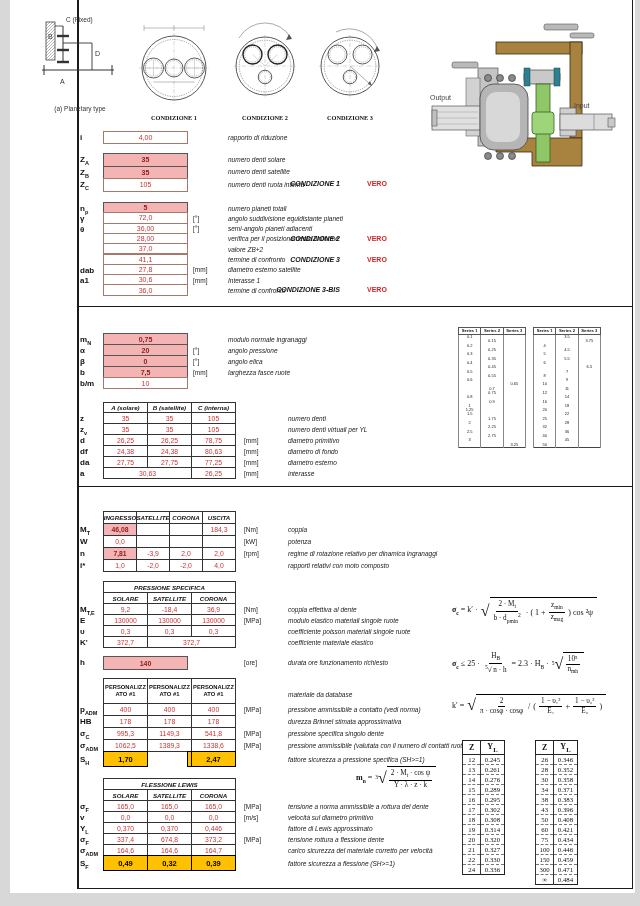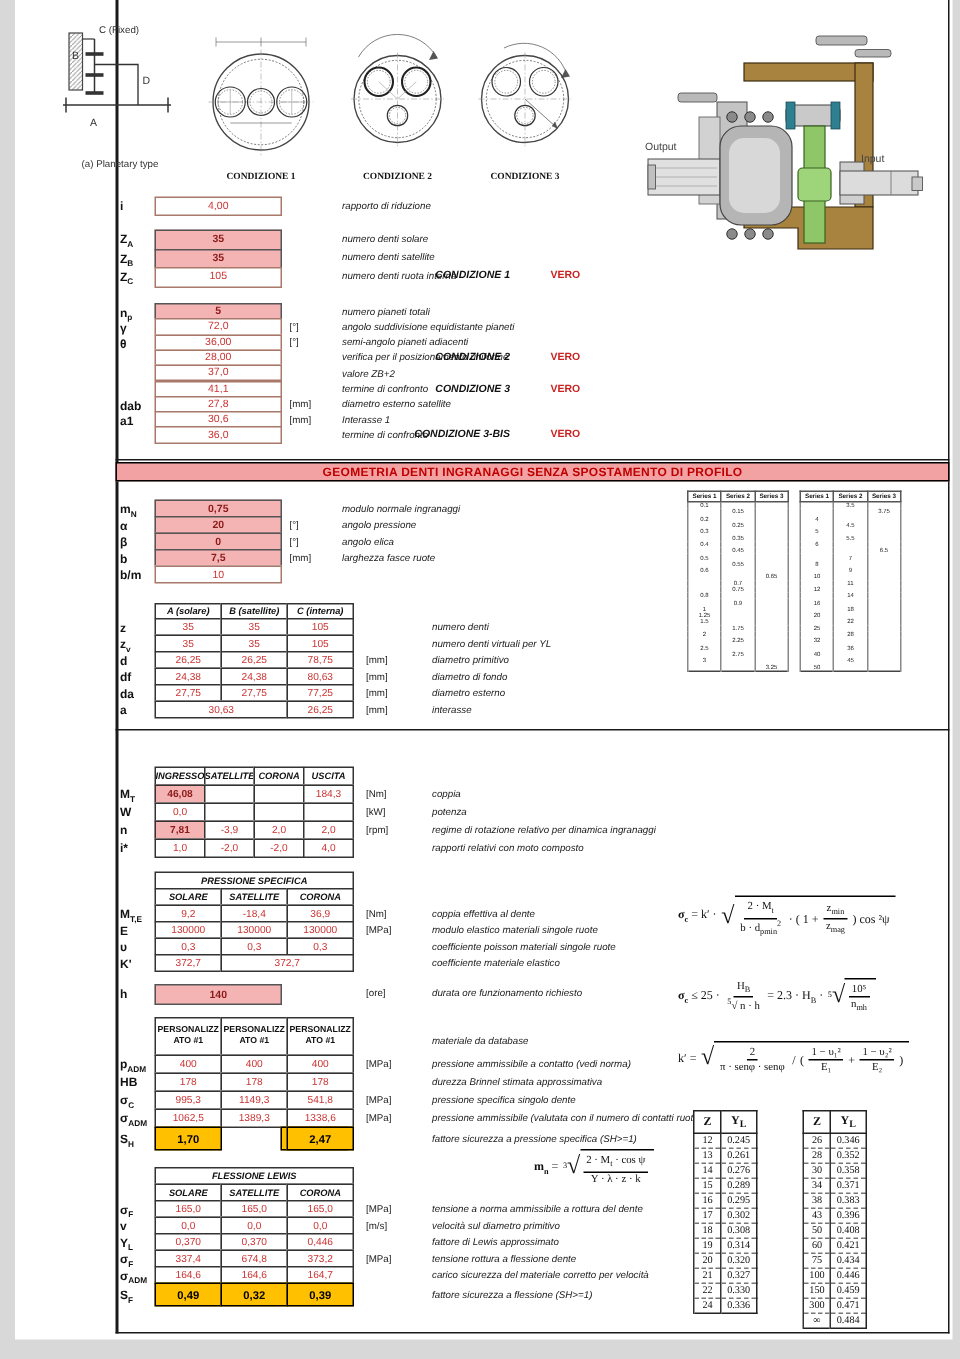--- a/index.html
+++ b/index.html
@@ -38,23 +38,20 @@
   svg{position:absolute;}
 </style>
 </head>
 <body>
 
 <div id="page">
   <div id="sheet"></div>
   <div id="frame"></div>
 
   <div class="hr" style="top:306px;"></div>
-  <div class="band" style="top:308px;">
-    <span>GEOMETRIA DENTI INGRANAGGI SENZA SPOSTAMENTO DI PROFILO</span>
-  </div>
   <div class="hr" style="top:486px;"></div>
 
   <svg style="left:36px;top:12px;" width="88" height="104" viewBox="0 0 88 104">
     <defs>
       <pattern id="hch" width="3" height="3" patternUnits="userSpaceOnUse">
         <path d="M0,3 L3,0" stroke="#999" stroke-width="0.7"></path>
       </pattern>
     </defs>
     <rect x="10" y="10" width="9" height="38" fill="url(#hch)" stroke="#444" stroke-width="0.8"></rect>
     <text x="30" y="10" font-size="6.5" fill="#333">C  (Fixed)</text>
@@ -191,21 +188,21 @@
         </span>
     </span>
   </div>
 
   <div class="formula" style="left:452px;top:694px;">
     <span>k′ =</span>
     <span class="sqrt">√</span>
     <span class="rootgrp">
       <span class="frac">
           <span class="fn">2</span>
-          <span class="fd">π · senφ · senφ</span>
+          <span class="fd">π · cosφ · cosφ</span>
         </span>
       <span>/</span>
       <span>(</span>
       <span class="frac">
           <span class="fn">1 − υ₁²</span>
           <span class="fd">E₁</span>
         </span>
       <span>+</span>
       <span class="frac">
           <span class="fn">1 − υ₂²</span>

